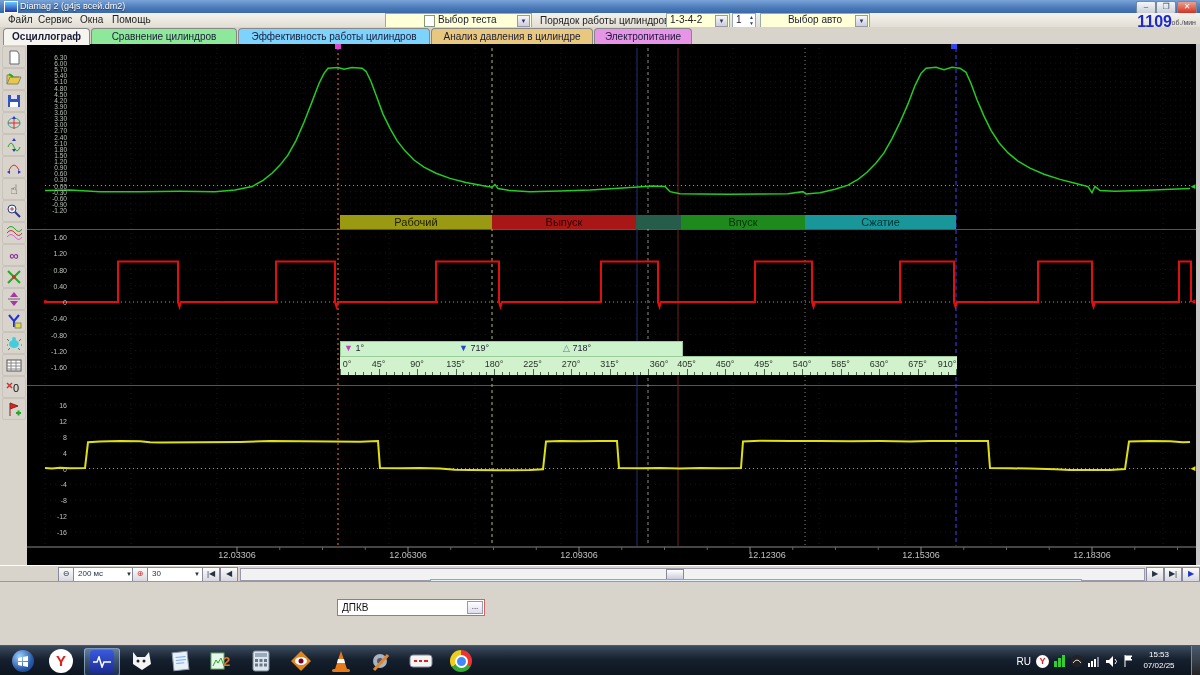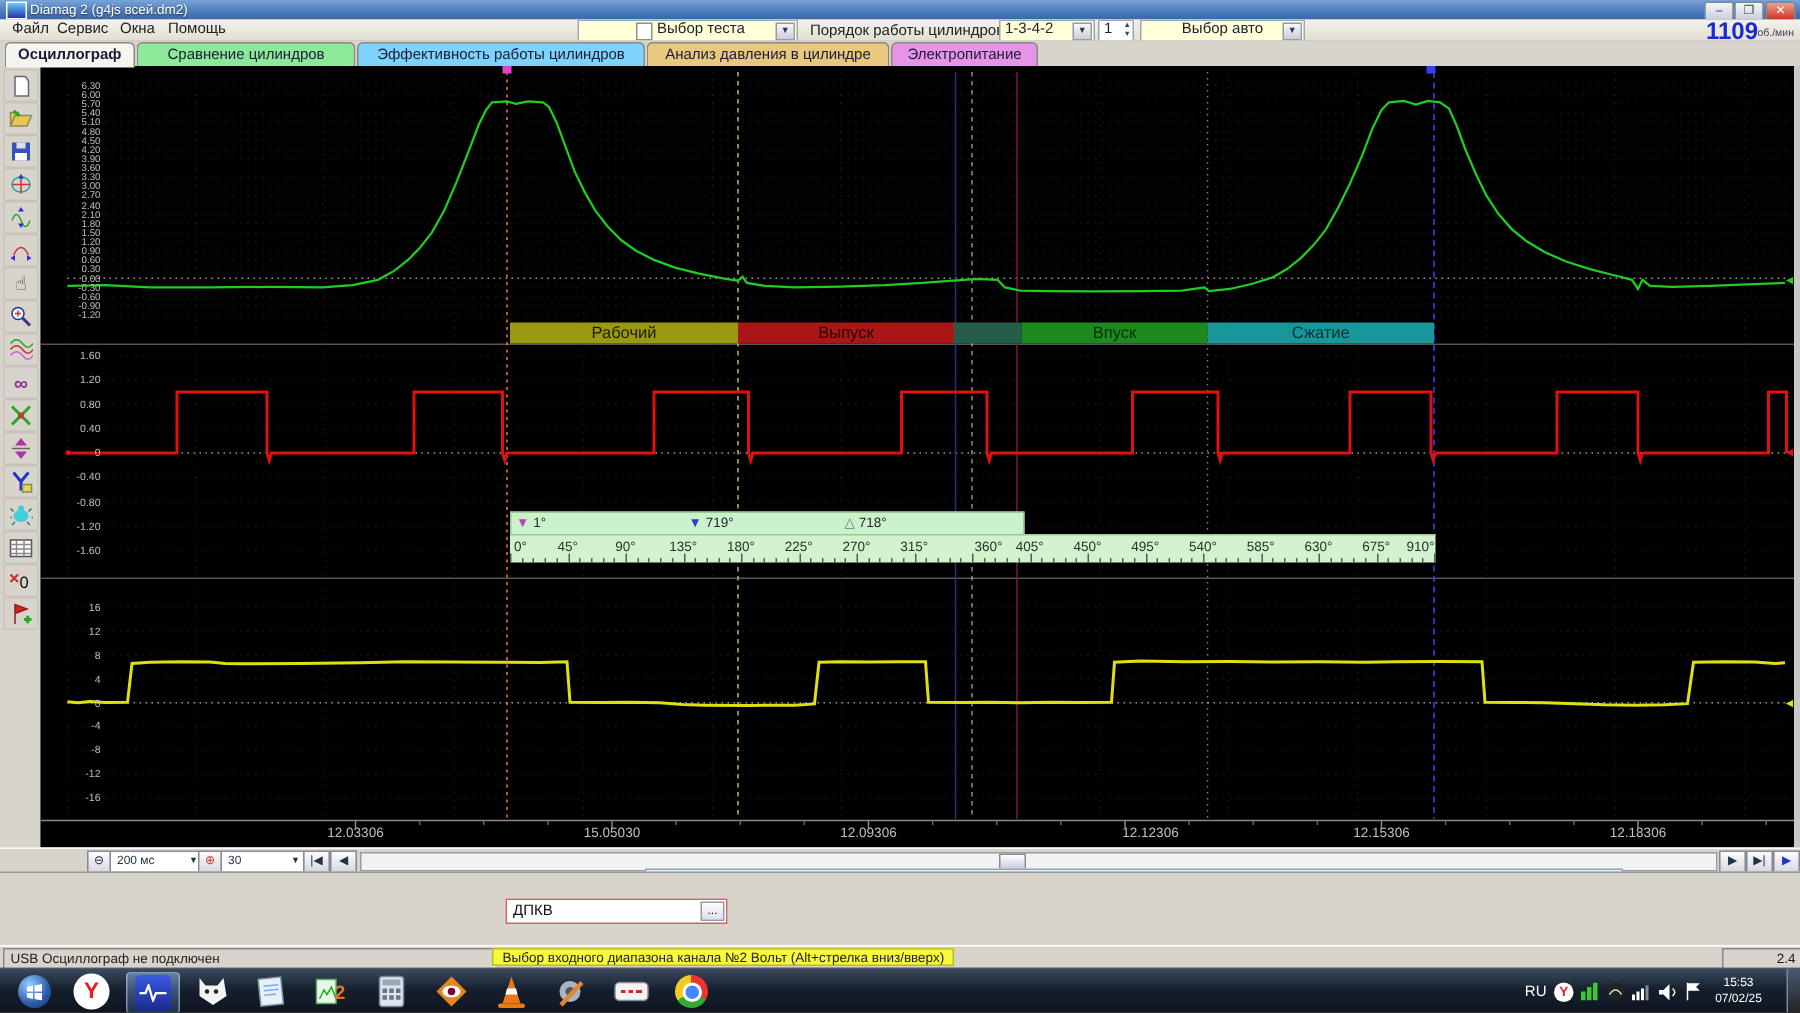--- a/index.html
+++ b/index.html
@@ -478,21 +478,21 @@
         <div class="ruler-tick" style="left: 569.8px; height: 3px;"></div>
         <div class="ruler-tick" style="left: 577.5px; height: 6px;"></div>
         <div class="ruler-tick" style="left: 585.2px; height: 3px;"></div>
         <div class="ruler-tick" style="left: 592.9px; height: 3px;"></div>
         <div class="ruler-tick" style="left: 600.6px; height: 3px;"></div>
         <div class="ruler-tick" style="left: 608.3px; height: 3px;"></div>
         <div class="ruler-tick" style="left: 616px; height: 6px;"></div>
       </div>
     <div id="time-labels">
         <div class="time-lbl" style="left: 210px;">12.03306</div>
-        <div class="time-lbl" style="left: 381px;">15.05030</div>
+        <div class="time-lbl" style="left: 381px;">12.06306</div>
         <div class="time-lbl" style="left: 552px;">12.09306</div>
         <div class="time-lbl" style="left: 740px;">12.12306</div>
         <div class="time-lbl" style="left: 894px;">12.15306</div>
         <div class="time-lbl" style="left: 1065px;">12.18306</div>
       </div>
     <div id="right-strip"></div>
     <div class="edge-mark" style="left:16px;top:254px;color:#e01010;">●</div>
     <div class="edge-mark" style="right:3px;top:139px;color:#22cc22;">◄</div>
     <div class="edge-mark" style="right:3px;top:254px;color:#e01010;">◄</div>
     <div class="edge-mark" style="right:3px;top:421px;color:#e0e010;">◄</div>
@@ -518,27 +518,20 @@
     <div id="chbtns"></div>
 
     <div class="abs" style="left:330px;top:0;width:0;"></div>
     <div id="dpkv-wrap" class="abs" style="left:337px;">
       <input id="dpkv-input" value="ДПКВ" style="">
       <div id="dpkv-more">...</div>
     </div>
 
   </div>
 
-  <div id="statusbar" class="abs">
-    <div class="statcell abs" style="left:2px;width:318px;">USB Осциллограф не подключен</div>
-    <div class="statcell abs" style="left:324px;width:820px;border:none;">
-      <span style="background:#f8f840;padding:0 6px;border:1px solid #bb2;">Выбор входного диапазона канала №2 Вольт (Alt+стрелка вниз/вверх)</span>
-    </div>
-    <div class="statcell abs" style="left:1148px;width:44px;text-align:right;">2.4</div>
-  </div>
 
   <div id="taskbar" class="abs">
     <div class="task-icon abs" style="left:6px;">
       <div style="width:22px;height:22px;border-radius:50%;background:radial-gradient(circle at 35% 30%,#9ad0ff,#2a5aa8 60%,#123a78);display:flex;align-items:center;justify-content:center;">
         <svg width="12" height="12">
             <path d="M1,3 l4,-1 v4 l-4,0 z M6,2 l5,-1 v5 l-5,0 z M1,7 l4,0 v4 l-4,-1 z M6,7 l5,0 v5 l-5,-1 z" fill="#fff"></path>
           </svg>
       </div>
     </div>
     <div class="task-icon abs" style="left:44px;">

